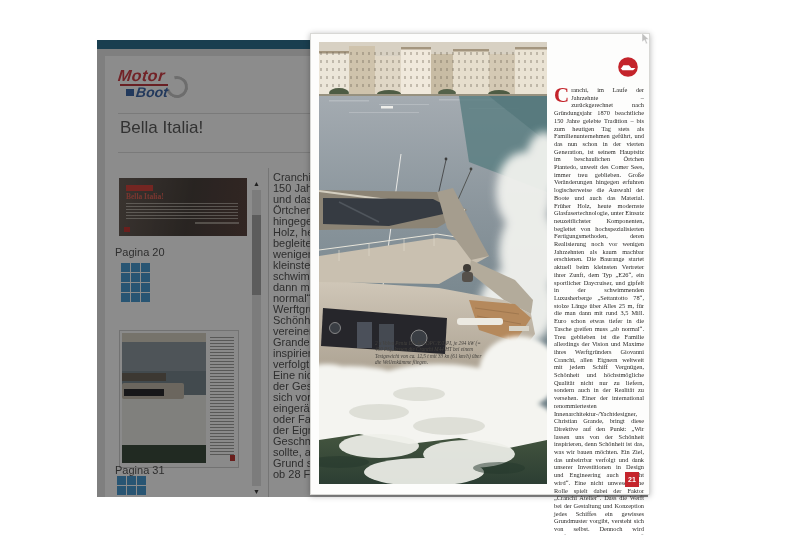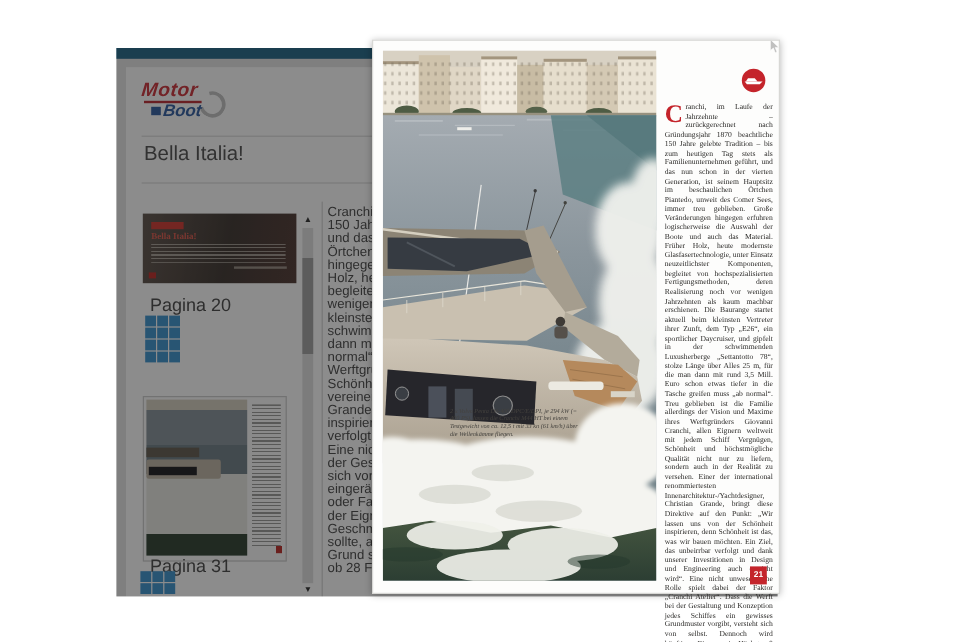--- a/index.html
+++ b/index.html
@@ -25,21 +25,21 @@
 
   
   #thumb1{left:14px;top:122px;width:128px;height:58px;background:linear-gradient(100deg,#6a5f58 0%,#4a423d 55%,#5c4540 100%);overflow:hidden;}
   #thumb1 .tag{position:absolute;left:7px;top:7px;width:27px;height:6px;background:#d4453e;}
   #thumb1 .t-title{position:absolute;left:7px;top:14px;font-size:7.5px;font-weight:bold;color:#dd6458;font-family:"Liberation Serif",serif;}
   #thumb1 .t-body{position:absolute;left:7px;top:25px;width:112px;height:16px;opacity:.55;
      background:repeating-linear-gradient(to bottom,#e9e4da 0 1px,transparent 1px 3px);}
   #thumb1 .t-byline{position:absolute;right:8px;top:44px;width:44px;height:1.5px;background:#cfc8bd;opacity:.6;}
   #thumb1 .t-pg{position:absolute;left:5px;bottom:4px;width:6px;height:5px;background:#c23a35;}
 
-  .pagina{left:20px;font-size:15px;color:#555555;}
+  .pagina{left:10px;font-size:11px;color:#555555;}
   .grid-icon{display:grid;grid-template-columns:repeat(3,9px);grid-gap:1px;}
   .grid-icon div{width:9px;height:9px;background:#499bd1;}
 
   
   #thumb2{left:14px;top:274px;width:118px;height:136px;background:#fcfcfb;border:1px solid #cfcfcf;overflow:hidden;}
   #thumb2 .t-photo{position:absolute;left:2px;top:2px;width:84px;height:130px;
      background:linear-gradient(to bottom,#d8d1c3 0 9px,#8f99a0 9px 38px,#79878e 38px 62px,#e9e9e4 62px 112px,#3c4d3f 112px 100%);}
   #thumb2 .t-boat{position:absolute;left:2px;top:52px;width:62px;height:16px;background:#c3bain;background:#c3baab;border-radius:2px;}
   #thumb2 .t-band{position:absolute;left:4px;top:58px;width:40px;height:7px;background:#2a2a2e;}
   #thumb2 .t-roof{position:absolute;left:2px;top:42px;width:44px;height:8px;background:#6e675c;}

